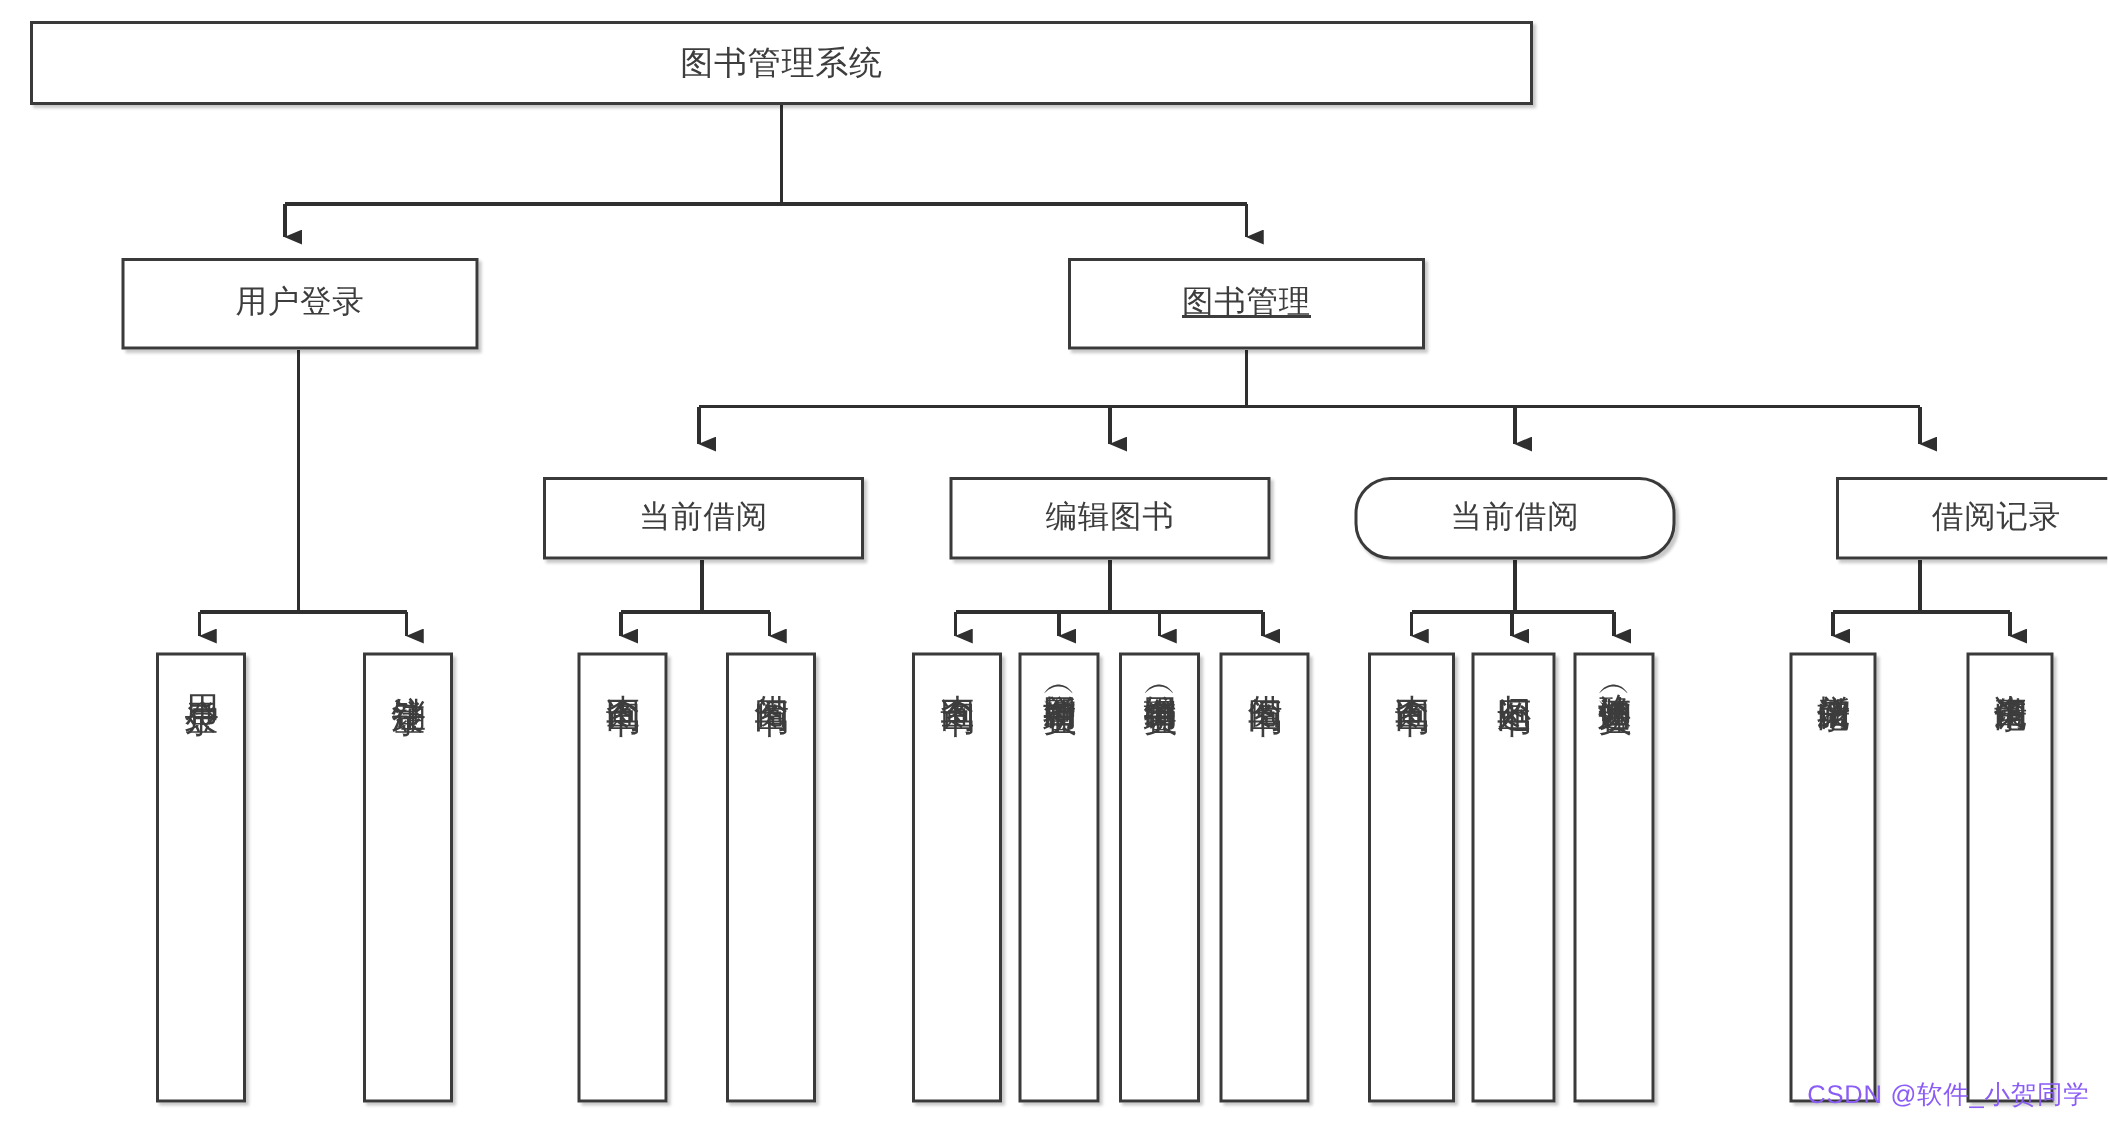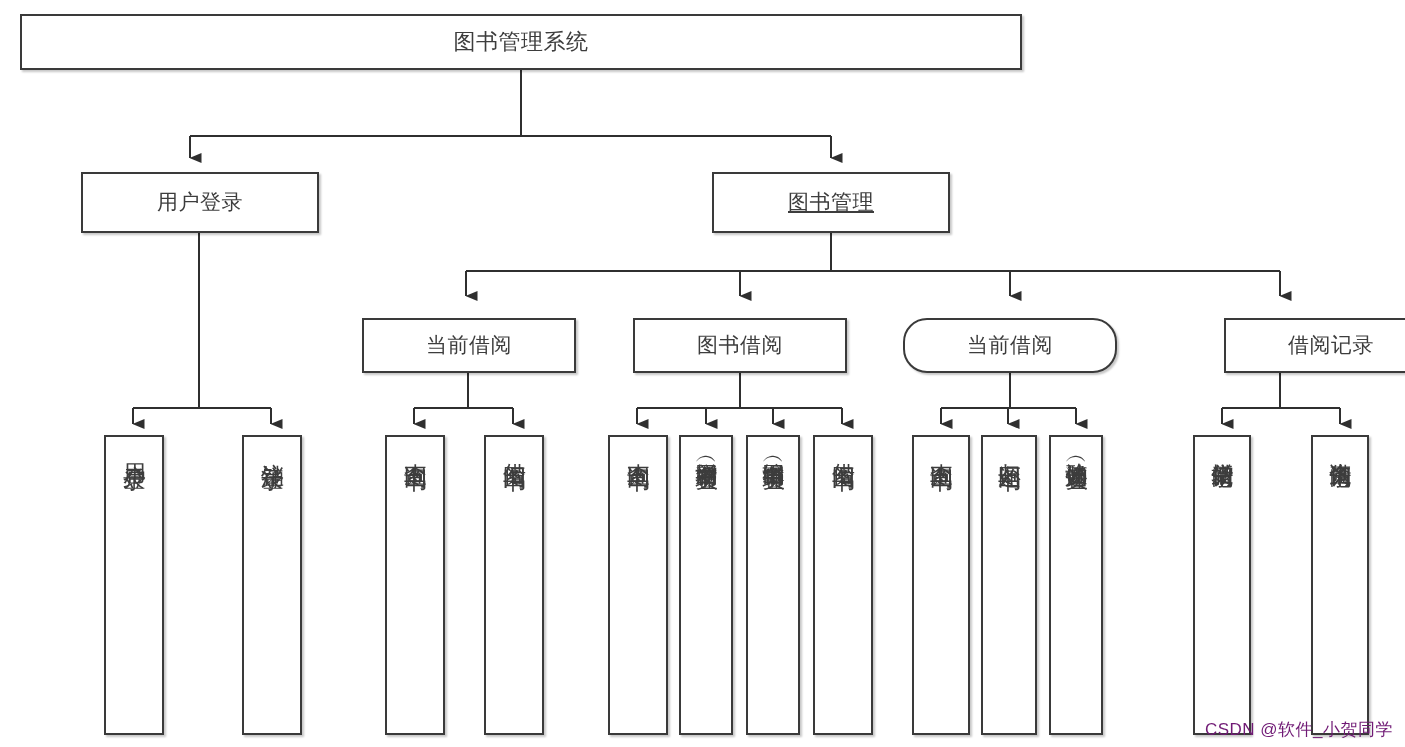--- a/index.html
+++ b/index.html
@@ -58,21 +58,21 @@
     line-height:1.04;
     letter-spacing:2px;
     white-space:nowrap;
   }
   .node.v.tight .label{ font-size:22px; letter-spacing:1px; }
   .watermark{
     position:absolute;
     right:12px;
     bottom:6px;
     font-size:17px;
-    color:#701a75;
+    color:#8b5cf6;
     white-space:nowrap;
     z-index:3;
     letter-spacing:0.5px;
   }
 </style>
 </head>
 <body>
 
 <div id="stage">
 
@@ -136,21 +136,21 @@
 
   <div class="node h" style="left:712px; top:172px; width:238px; height:61px;text-decoration:underline;">
     <span class="label">图书管理</span>
   </div>
 
   <div class="node h" style="left:362px; top:318px; width:214px; height:55px;">
     <span class="label">当前借阅</span>
   </div>
 
   <div class="node h" style="left:633px; top:318px; width:214px; height:55px;">
-    <span class="label">图书借阅</span>
+    <span class="label">编辑图书</span>
   </div>
 
   <div class="node h" style="left:903px; top:318px; width:214px; height:55px;border-radius:24px;">
     <span class="label">当前借阅</span>
   </div>
 
   <div class="node h" style="left:1224px; top:318px; width:214px; height:55px;">
     <span class="label">借阅记录</span>
   </div>
 

